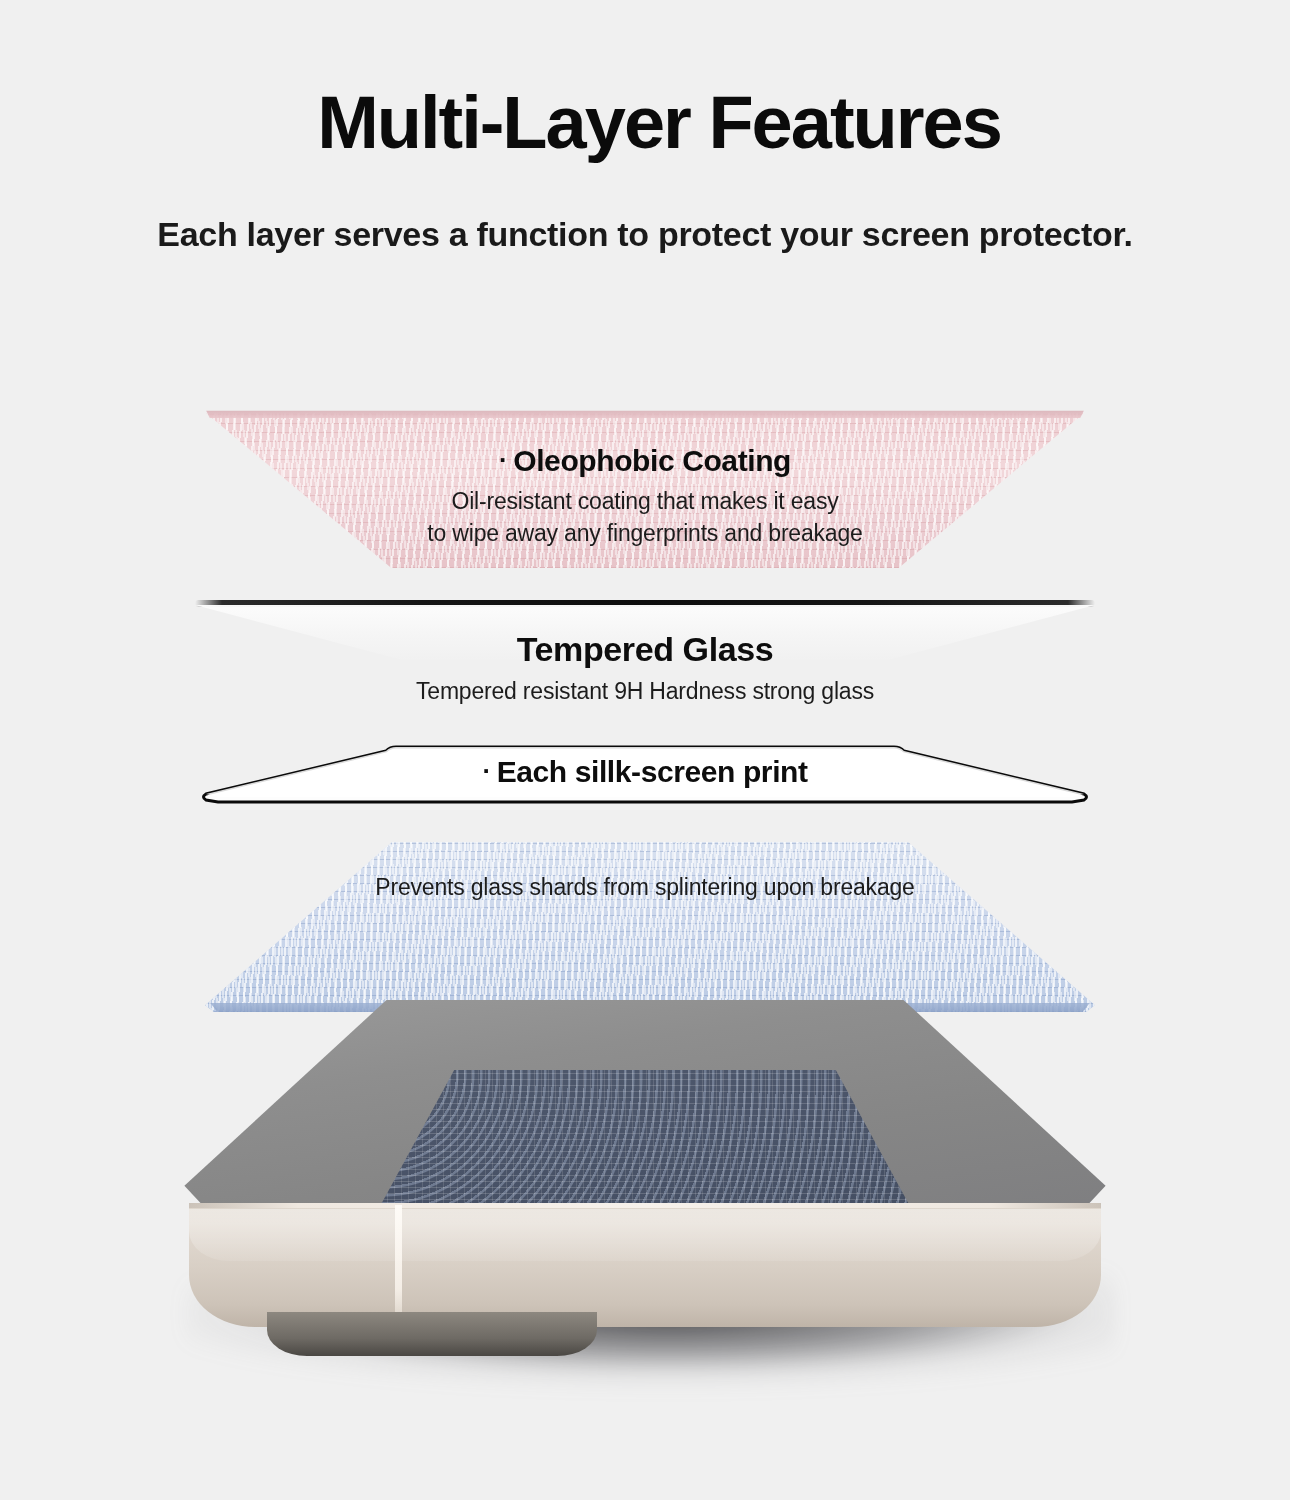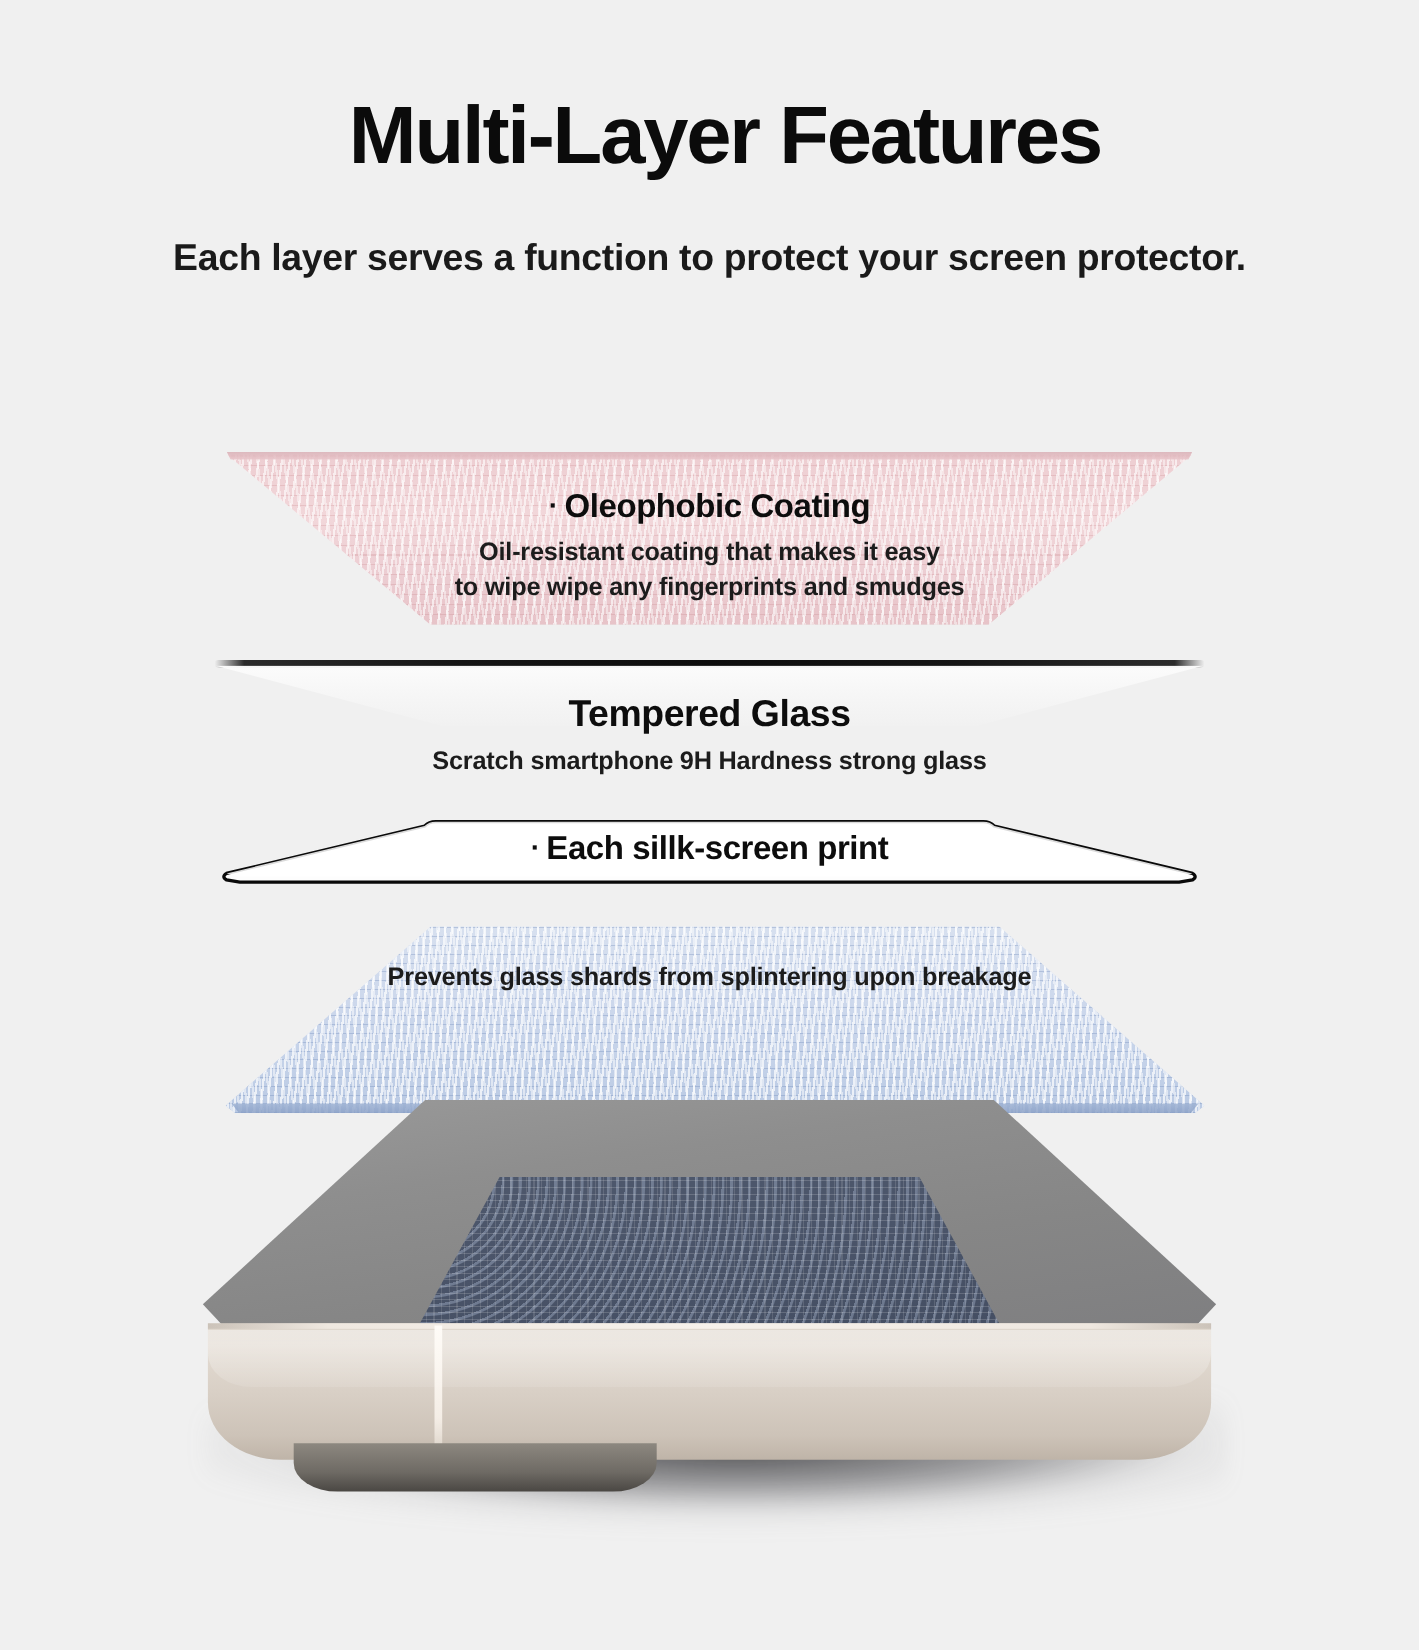--- a/index.html
+++ b/index.html
@@ -26,21 +26,21 @@
   }
 
   
   .layer-label { position:absolute; width:1290px; left:0; text-align:center; pointer-events:none; }
   .layer-title {
     font-size:30px; font-weight:bold; color:#0d0d0d;
     letter-spacing:-0.4px; line-height:1.15;
   }
   .layer-title .bullet { font-size:26px; vertical-align:2px; padding-right:6px; }
   .layer-desc {
-    font-size:23px; font-weight:bold; color:#1c1c1c;
+    font-size:23px; font-weight:normal; color:#1c1c1c;
     letter-spacing:-0.2px; line-height:1.42; margin-top:6px;
   }
 
   
   .exploded { position:absolute; left:0; top:0; width:1290px; height:1252px; }
 
   
   .layer-oleo {
     position:absolute; left:200px; top:410px; width:890px; height:158px;
   }
@@ -176,27 +176,27 @@
       <div class="slab"></div>
       <div class="botedge"></div>
     </div>
 
     <div class="layer-label" style="top:444px;">
       <div class="layer-title">
         <span class="bullet">·</span><span>Oleophobic Coating</span>
       </div>
       <div class="layer-desc">
         <div>Oil-resistant coating that makes it easy</div>
-        <div>to wipe wipe any fingerprints and smudges</div>
+        <div>to wipe away any fingerprints and breakage</div>
       </div>
     </div>
 
     <div class="layer-label" style="top:630px;">
       <div class="layer-title" style="font-size:34px;">Tempered Glass</div>
-      <div class="layer-desc">Scratch smartphone 9H Hardness strong glass</div>
+      <div class="layer-desc">Tempered resistant 9H Hardness strong glass</div>
     </div>
 
     <div class="layer-label" style="top:755px;">
       <div class="layer-title">
         <span class="bullet">·</span><span>Each sillk-screen print</span>
       </div>
     </div>
 
     <div class="layer-label" style="top:865px;">
       <div class="layer-desc">Prevents glass shards from splintering upon breakage</div>

